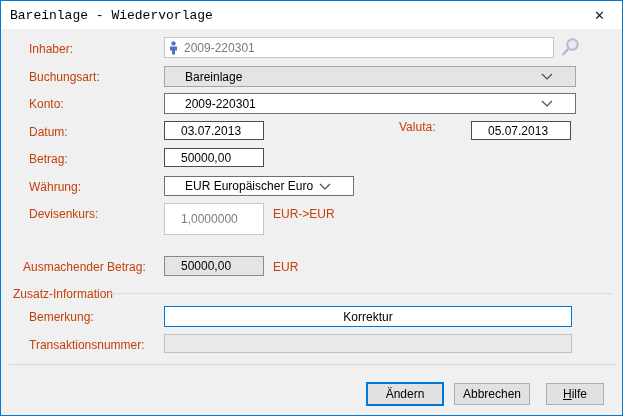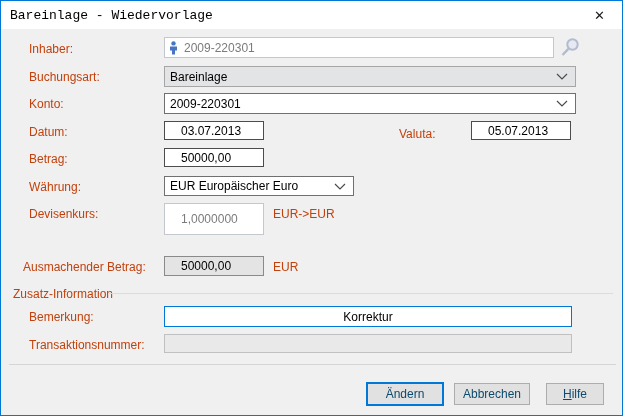--- a/index.html
+++ b/index.html
@@ -22,35 +22,35 @@
     position:absolute; background:#fff; border:1px solid #4c4c4c;
     font-family:"Liberation Sans", sans-serif; font-size:12px; color:#000;
     padding:0 16px; outline:none;
   }
   .tb.soft { border-color:#c3c8cf; color:#7b7b7b; }
   .tb.readonly-grey { background:#e4e4e4; border-color:#8a8a8a; color:#000; }
   .tb.disabled-grey { background:#e9e9e9; border-color:#c0c0c0; }
   .tb.focused { border:1px solid #0078d7; }
   .combo {
     position:absolute; display:flex; align-items:center;
-    background:#fff; border:1px solid #707070; padding:0 5px; cursor:default;
+    background:#fff; border:1px solid #707070; padding:0 20px; cursor:default;
   }
   .combo.grey { background:#e3e4e6; border-color:#a6a6a6; }
   .combo .chev { margin-left:auto; display:flex; align-items:center; padding-right:2px; }
   .owner-box {
     position:absolute; display:flex; align-items:center; gap:6px;
     background:#fff; border:1px solid #c3c8cf; padding:0 4px;
   }
   .owner-box .val { color:#7b7b7b; }
   .search-wrap { position:absolute; display:flex; align-items:center; justify-content:center; }
   .groupline { position:absolute; height:1px; background:#dcdcdc; }
   .sep { position:absolute; height:1px; background:#d5d5d5; }
   .btn {
     position:absolute; display:flex; align-items:center; justify-content:center;
-    background:#e1e1e1; border:1px solid #adadad; font-size:12px; color:#0c4a6e; cursor:default;
+    background:#e1e1e1; border:1px solid #adadad; font-size:12px; color:#000000; cursor:default;
     font-family:"Liberation Sans", sans-serif;
   }
   .btn.default { border:2px solid #0078d7; }
   .mn { text-decoration:underline; }
 </style>
 </head>
 <body>
 
 <div class="window">
 
@@ -95,21 +95,21 @@
     <span>2009-220301</span>
     <span class="chev">
       <svg width="12" height="7" viewBox="0 0 12 7">
           <polyline points="1,1 6,6 11,1" fill="none" stroke="#4b4b4b" stroke-width="1.2"></polyline>
         </svg>
     </span>
   </div>
 
   <span class="lbl" style="left:28px; top:124px;">Datum:</span>
   <input class="tb" style="left: 163px; top: 120px; width: 100px; height: 19px;" value="03.07.2013">
-  <span class="lbl" style="left:398px; top:126px;">Valuta:</span>
+  <span class="lbl" style="left:398px; top:119px;">Valuta:</span>
   <input class="tb" style="left: 470px; top: 120px; width: 100px; height: 19px;" value="05.07.2013">
 
   <span class="lbl" style="left:28px; top:151px;">Betrag:</span>
   <input class="tb" style="left: 163px; top: 147px; width: 100px; height: 19px;" value="50000,00">
 
   <span class="lbl" style="left:28px; top:179px;">Währung:</span>
   <div class="combo" style="left:163px; top:175px; width:190px; height:20px;">
     <span>EUR Europäischer Euro</span>
     <span class="chev">
       <svg width="12" height="7" viewBox="0 0 12 7">

